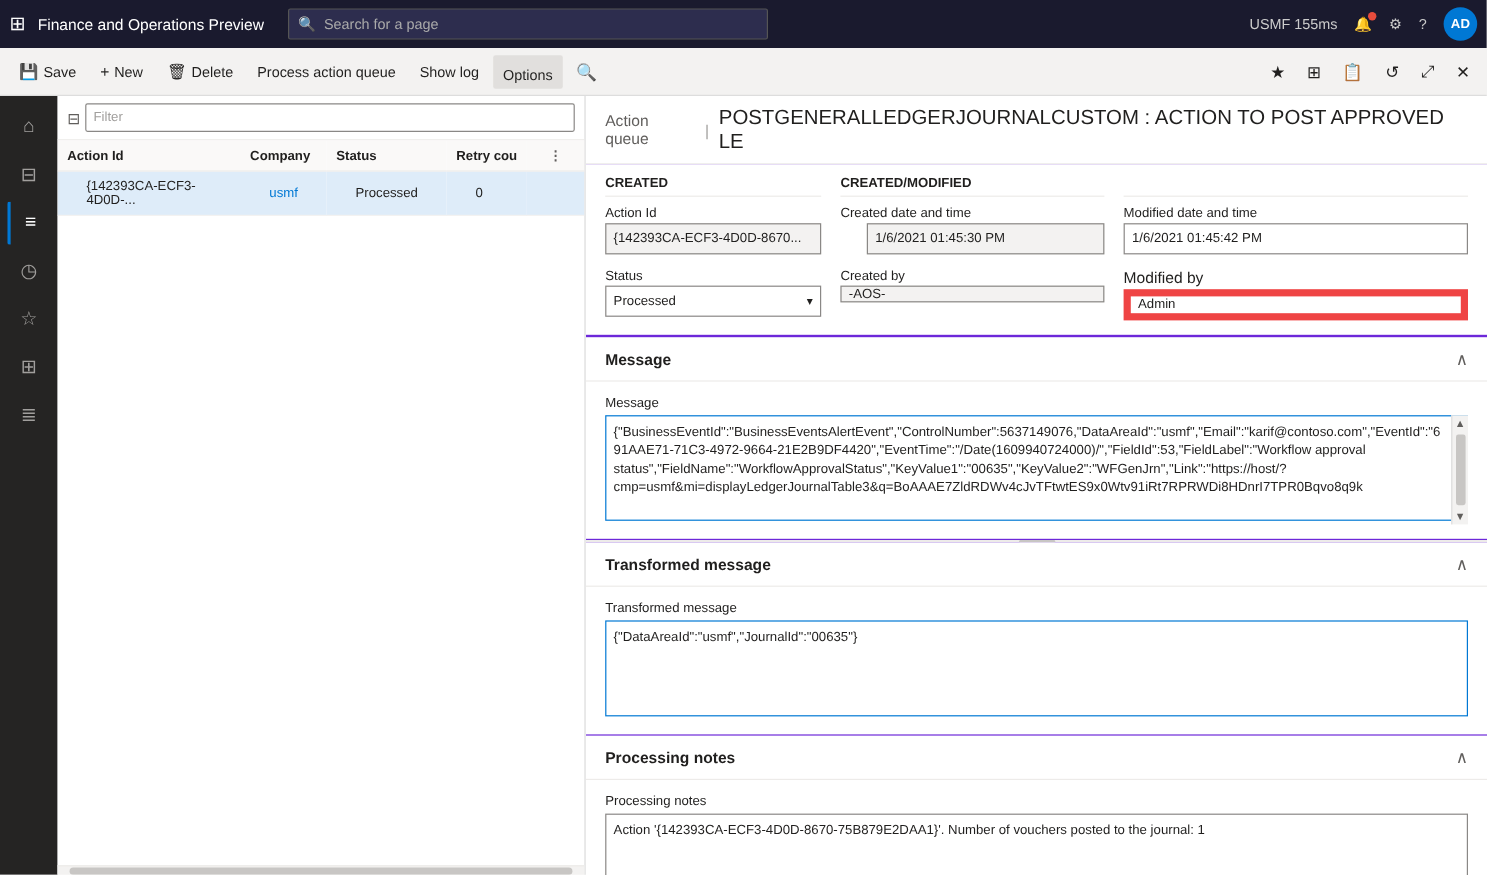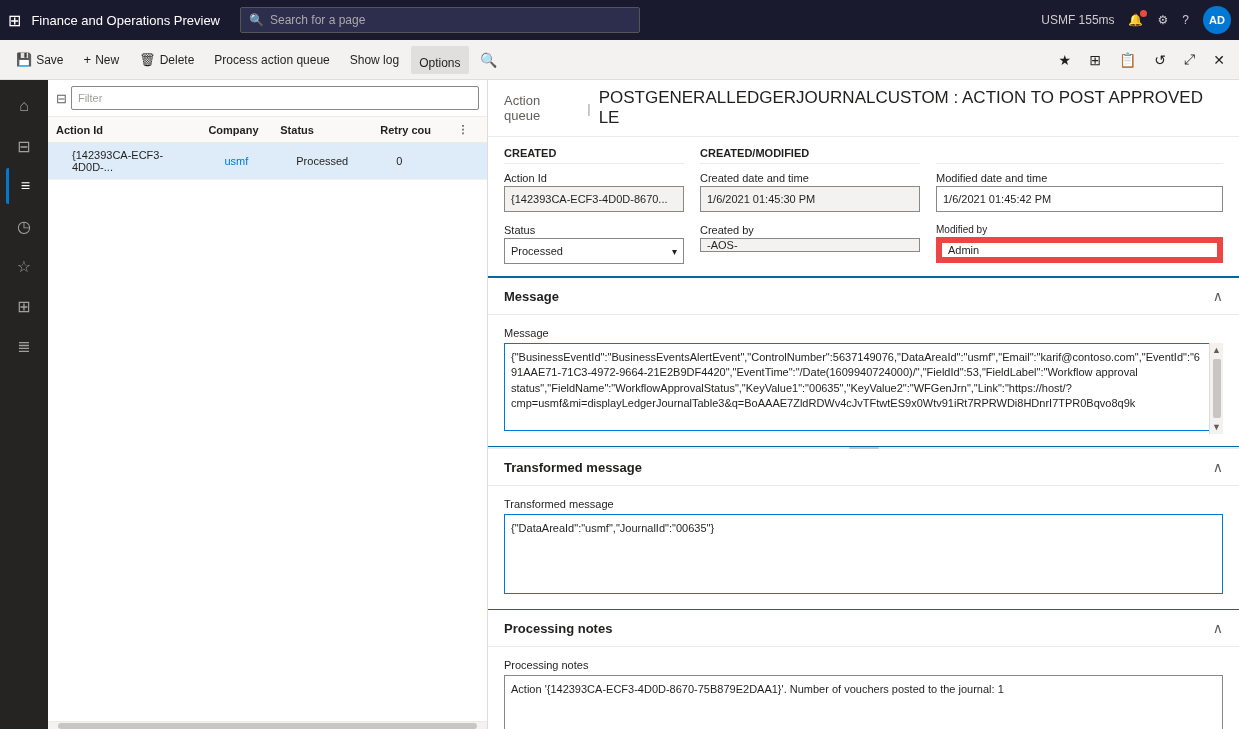--- a/index.html
+++ b/index.html
@@ -96,21 +96,21 @@
     .list-panel .panel-scrollbar {
       height: 8px; background: #f3f2f1; border-top: 1px solid #edebe9; position: relative;
     }
     .list-panel .panel-scrollbar .thumb {
       position: absolute; left: 10px; right: 10px; height: 6px; top: 1px;
       background: #c8c6c4; border-radius: 3px;
     }
 
     
     .detail-panel {
-      flex: 1; background: #0369a1; overflow-y: auto; display: flex; flex-direction: column;
+      flex: 1; background: #6d28d9; overflow-y: auto; display: flex; flex-direction: column;
     }
 
     
     .collapsible-section { background: white; margin-bottom: 1px; }
     .section-header {
       display: flex; align-items: center; justify-content: space-between;
       padding: 10px 16px; cursor: pointer; border-bottom: 1px solid #edebe9;
     }
     .section-header .section-title { font-size: 13px; font-weight: 600; color: #201f1e; }
     .section-header .chevron { font-size: 14px; color: #605e5c; }
@@ -237,21 +237,21 @@
 
       <div style="display:grid; grid-template-columns: 180px 220px 1fr; padding: 8px 16px 12px; gap: 0 16px;">
 
         <div style="display:flex; flex-direction:column; gap:2px;">
           <span style="font-size:11px; color:#201f1e;">Action Id</span>
           <div style="height:26px; border:1px solid #8a8886; background:#f3f2f1; padding:0 6px; font-size:11px; color:#201f1e; display:flex; align-items:center;">{142393CA-ECF3-4D0D-8670...</div>
         </div>
 
         <div style="display:flex; flex-direction:column; gap:2px;">
           <span style="font-size:11px; color:#201f1e;">Created date and time</span>
-          <div style="height:26px; border:1px solid #8a8886; background:#f3f2f1; padding:0 6px; font-size:11px; color:#201f1e; display:flex; align-items:center;">1/6/2021 01:45:30 PM</div>
+          <div style="height:26px; border:1px solid #8a8886; background:#f3f2f1; padding:0 6px; font-size:11px; color:#201f1e; display:flex; align-items:center;margin-left:22px;">1/6/2021 01:45:30 PM</div>
         </div>
 
         <div style="display:flex; flex-direction:column; gap:2px;">
           <span style="font-size:11px; color:#201f1e;">Modified date and time</span>
           <input type="text" style="height: 26px; border: 1px solid rgb(138, 136, 134); background: white; padding: 0px 6px; font-size: 11px; color: rgb(32, 31, 30); width: 100%;" value="1/6/2021 01:45:42 PM">
         </div>
       </div>
 
       <div style="display:grid; grid-template-columns: 180px 220px 1fr; padding: 0 16px 12px; gap: 0 16px;">
 
@@ -262,21 +262,21 @@
             <span style="font-size:10px;">▾</span>
           </div>
         </div>
 
         <div style="display:flex; flex-direction:column; gap:2px;">
           <span style="font-size:11px; color:#201f1e;">Created by</span>
           <div style="height:14px; border:1px solid #8a8886; background:#f3f2f1; padding:0 6px; font-size:11px; color:#201f1e; display:flex; align-items:center;">-AOS-</div>
         </div>
 
         <div style="display:flex; flex-direction:column; gap:2px;">
-          <span style="font-size:10px; color:#201f1e;">Modified by</span>
+          <span style="font-size:13px; color:#201f1e;">Modified by</span>
           <div style="height:26px; border:6px solid #ef4444; background:white; padding:0 6px; font-size:11px; color:#201f1e; display:flex; align-items:center;">Admin</div>
         </div>
       </div>
     </div>
 
     <div class="collapsible-section">
       <div class="section-header">
         <span class="section-title">Message</span>
         <span class="chevron">∧</span>
       </div>

